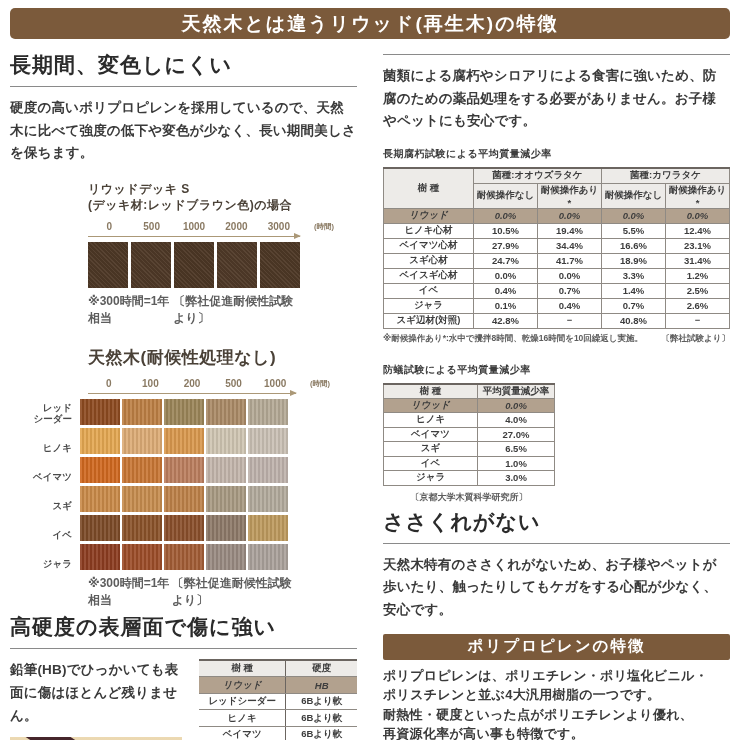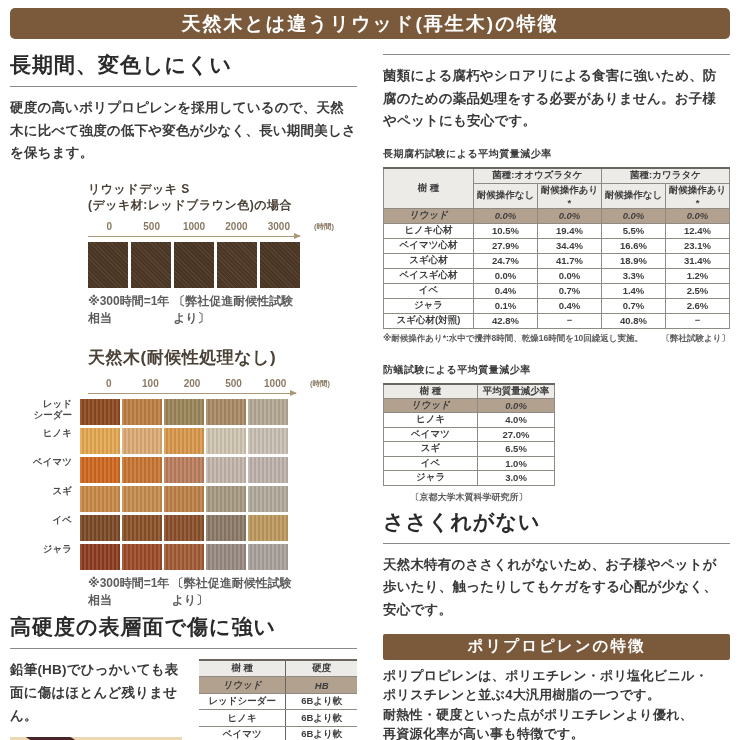--- a/index.html
+++ b/index.html
@@ -36,21 +36,21 @@
     background:repeating-linear-gradient(90deg, rgba(255,255,255,0.10) 0 2px, rgba(0,0,0,0.07) 2px 4px); }
   .swatch.speckle::after { content:""; position:absolute; inset:0;
     background:repeating-linear-gradient(45deg, rgba(255,255,255,0.05) 0 1px, rgba(0,0,0,0.08) 1px 3px); }
   .deck .swatch { width:40px; height:46px; }
   .chart-note { display:flex; justify-content:space-between; font-size:12px; color:#5d5d5d;
     font-weight:600; margin-top:5px; width:212px; }
 
   .chart2 { margin-top:20px; }
   .chart2 .chart-title { margin-left:78px; font-size:17px; }
   .chart2 .axis, .chart2 .arrow { margin-left:78px; width:208px; }
-  .nrow { display:flex; align-items:flex-start; margin-bottom:3px; }
+  .nrow { display:flex; align-items:flex-end; margin-bottom:3px; }
   .nrow .lbl { width:70px; padding-right:8px; text-align:right; font-size:9.5px; font-weight:600;
     color:#4a4a4a; line-height:1.15; white-space:pre-line; }
   .nrow .cells { display:flex; gap:2px; }
   .nrow .swatch { width:40px; height:26px; }
   .chart2 .chart-note { margin-left:78px; width:208px; }
 
   
   .hard-wrap { display:flex; gap:14px; margin-top:2px; }
   .hard-left { width:175px; }
   .hard-left p.body { font-size:13.5px; }
@@ -348,21 +348,21 @@
                   <td>2.5%</td>
                 </tr>
                 <tr>
                   <td>ジャラ</td>
                   <td>0.1%</td>
                   <td>0.4%</td>
                   <td>0.7%</td>
                   <td>2.6%</td>
                 </tr>
                 <tr>
-                  <td>スギ心材(対照)</td>
+                  <td>スギ辺材(対照)</td>
                   <td>42.8%</td>
                   <td>－</td>
                   <td>40.8%</td>
                   <td>－</td>
                 </tr>
               </tbody>
           </table>
           <div class="decay-note">
             <span>※耐候操作あり*:水中で攪拌8時間、乾燥16時間を10回繰返し実施。</span>
             <span>〔弊社試験より〕</span>

